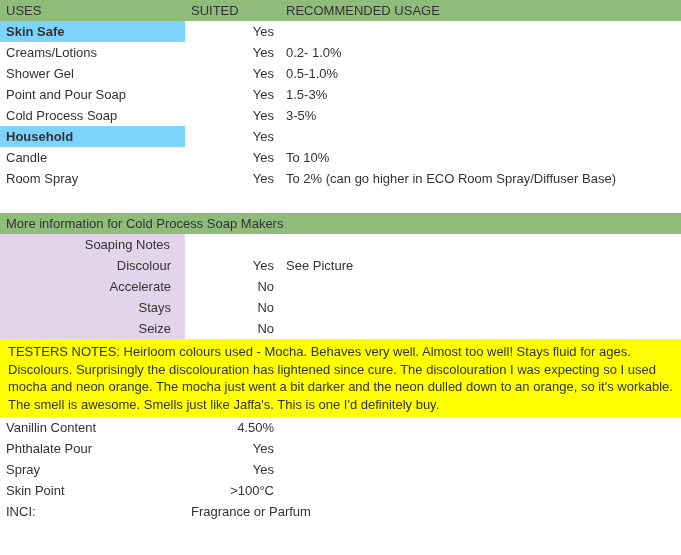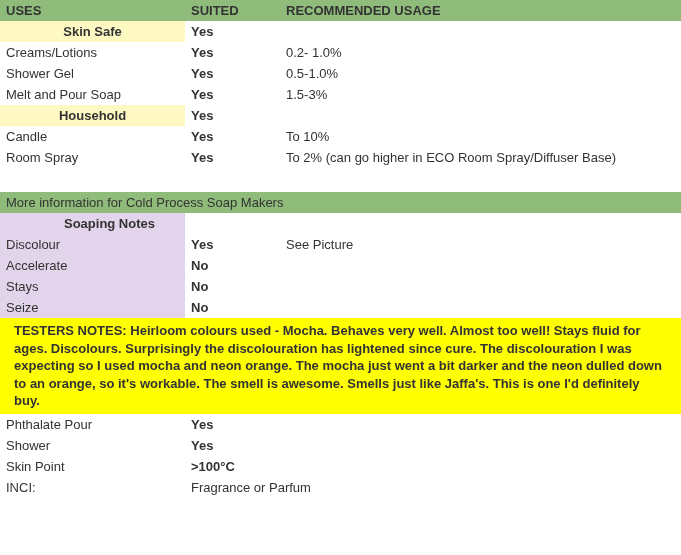--- a/index.html
+++ b/index.html
@@ -14,61 +14,59 @@
     border-collapse: collapse;
     width: 100%;
     table-layout: fixed;
   }
   td {
     padding: 3px 6px;
     vertical-align: top;
   }
   .header-row td {
     background: #8fbc7a;
-    font-weight: bold;
+    font-weight: normal;
     color: #333;
   }
   .col-uses { width: 185px; }
   .col-suited { width: 95px; text-align: center; }
   .col-rec { width: auto; }
   .section-label {
-    background: #fef9c3;
+    background: #7dd3fc;
     font-weight: bold;
-    text-align: center;
   }
   .soaping-label {
     background: #e2d4eb;
-    font-weight: bold;
+    font-weight: normal;
     text-align: right;
-    padding-right: 30px;
+    padding-right: 15px;
   }
   .soaping-row-label {
     background: #e2d4eb;
+    text-align: right;
     padding-right: 14px;
   }
   .tester-notes {
     background: #ffff00;
-    padding: 4px 14px;
+    padding: 4px 8px;
     line-height: 1.35;
-    font-weight: bold;
   }
   .spacer-row td {
     height: 18px;
   }
   .section-header {
     background: #8fbc7a;
     font-weight: normal;
     padding: 3px 6px;
   }
   .prop-label {
     padding-left: 6px;
   }
   .centered {
-    text-align: left;
-    font-weight: bold;
+    text-align: right;
   }
 </style>
 </head>
 <body>
 
 <table>
   <colgroup>
     <col class="col-uses">
     <col class="col-suited">
     <col class="col-rec">
@@ -91,23 +89,28 @@
     <td>Creams/Lotions</td>
     <td class="centered">Yes</td>
     <td>0.2- 1.0%</td>
   </tr>
   <tr>
     <td>Shower Gel</td>
     <td class="centered">Yes</td>
     <td>0.5-1.0%</td>
   </tr>
   <tr>
-    <td>Melt and Pour Soap</td>
+    <td>Point and Pour Soap</td>
     <td class="centered">Yes</td>
     <td>1.5-3%</td>
+  </tr>
+  <tr>
+    <td>Cold Process Soap</td>
+    <td class="centered">Yes</td>
+    <td>3-5%</td>
   </tr>
 
   <tr>
     <td class="section-label">Household</td>
     <td class="centered">Yes</td>
     <td></td>
   </tr>
 
   <tr>
     <td>Candle</td>
@@ -153,26 +156,31 @@
     <td class="soaping-row-label">Seize</td>
     <td class="centered">No</td>
     <td></td>
   </tr>
 
   <tr>
     <td colspan="3" class="tester-notes">TESTERS NOTES: Heirloom colours used - Mocha.   Behaves very well. Almost too well! Stays fluid for ages.   Discolours. Surprisingly the discolouration has lightened since cure.  The discolouration I was expecting so I used mocha and neon orange. The mocha just went a bit darker and the neon dulled down to an orange, so it's workable.  The smell is awesome. Smells just like Jaffa's. This is one I'd definitely buy.</td>
   </tr>
 
   <tr>
+    <td class="prop-label">Vanillin Content</td>
+    <td class="centered">4.50%</td>
+    <td></td>
+  </tr>
+  <tr>
     <td class="prop-label">Phthalate Pour</td>
     <td class="centered">Yes</td>
     <td></td>
   </tr>
   <tr>
-    <td class="prop-label">Shower</td>
+    <td class="prop-label">Spray</td>
     <td class="centered">Yes</td>
     <td></td>
   </tr>
   <tr>
     <td class="prop-label">Skin Point</td>
     <td class="centered">&gt;100°C</td>
     <td></td>
   </tr>
   <tr>
     <td class="prop-label">INCI:</td>

